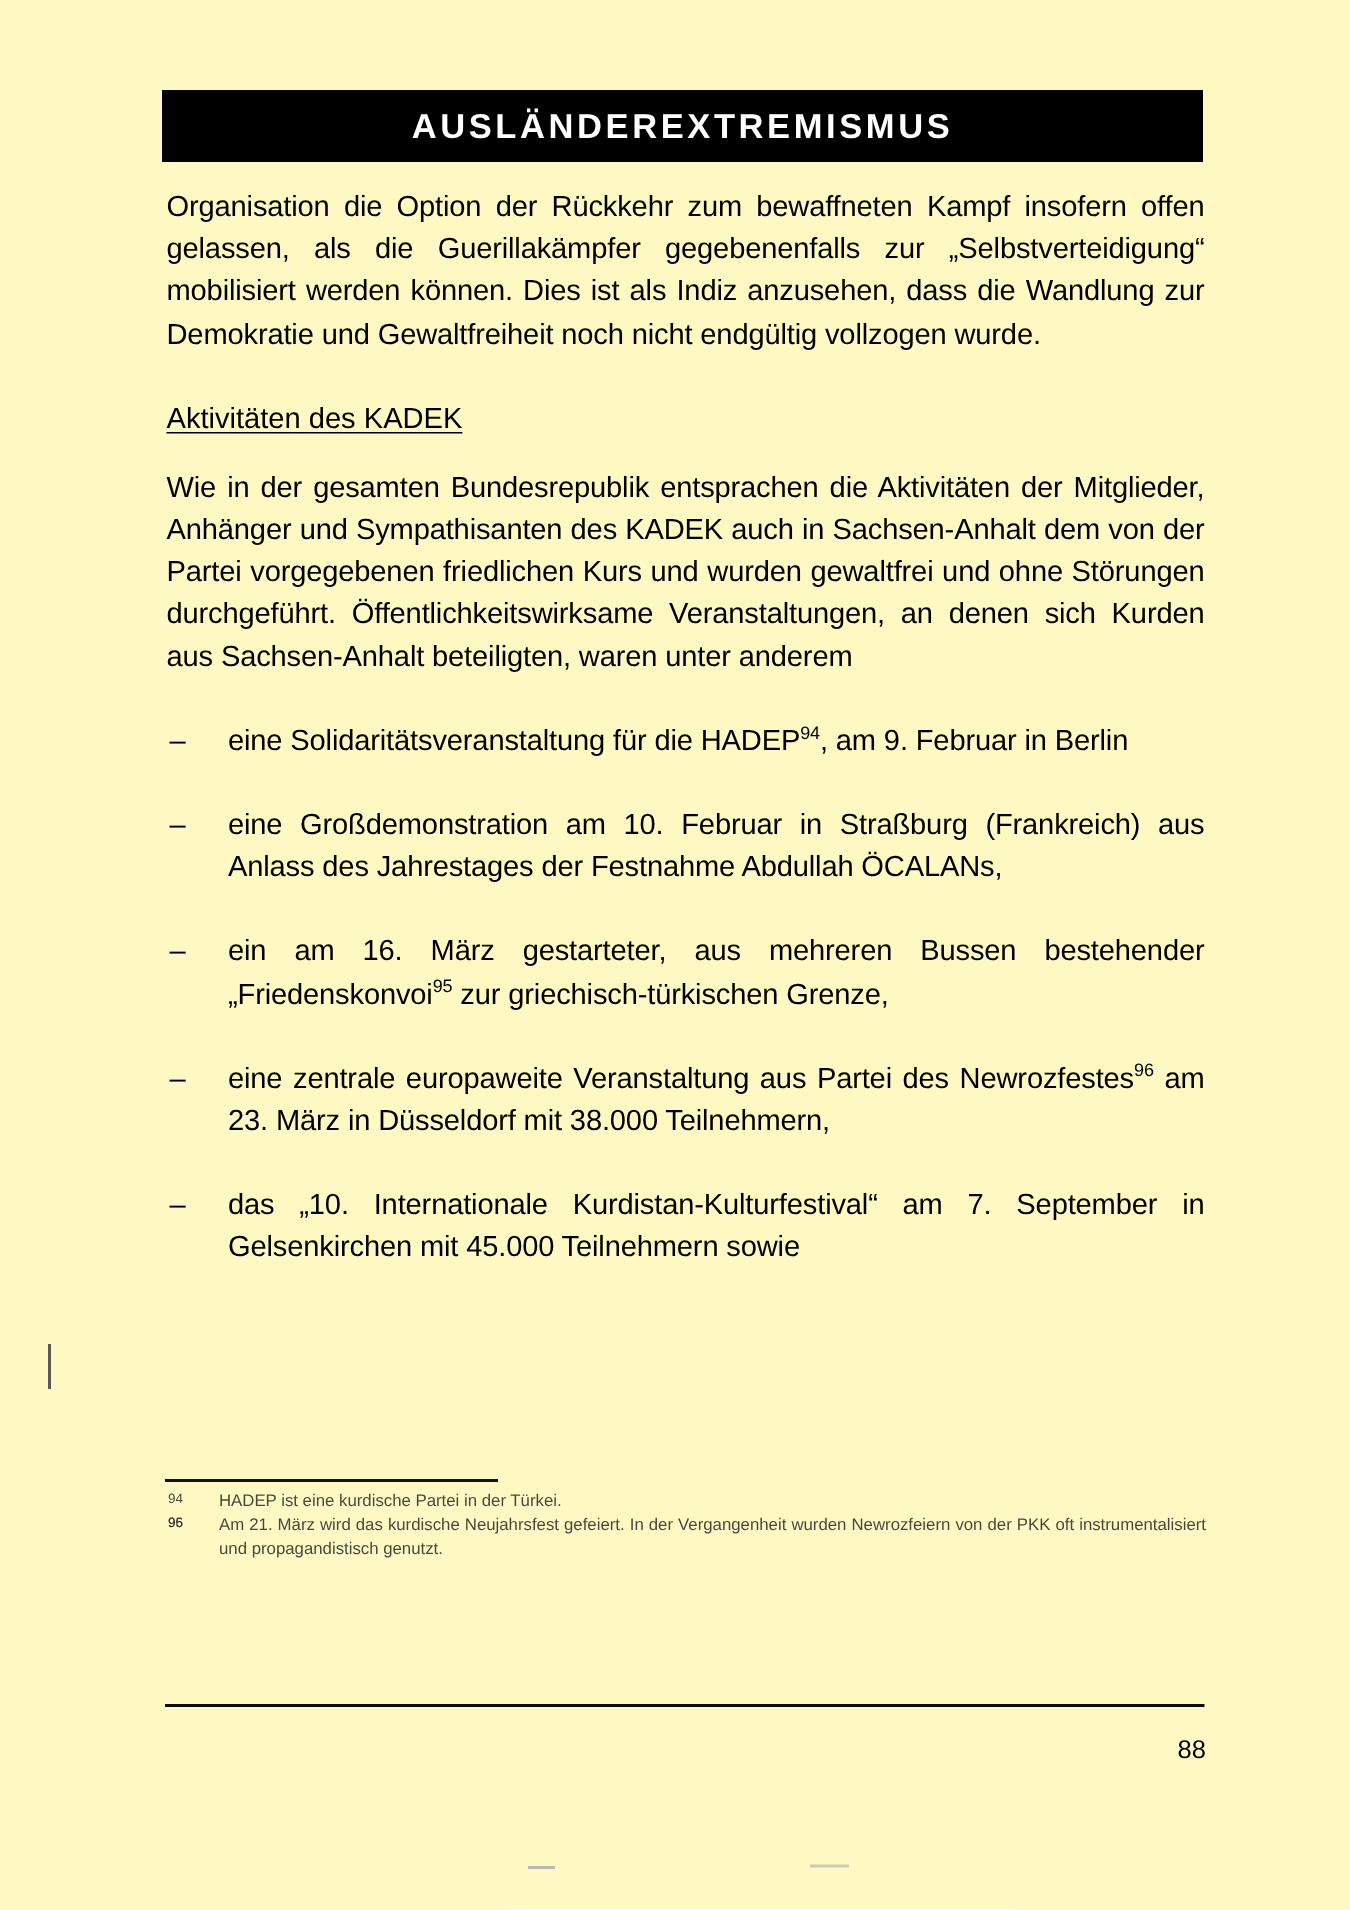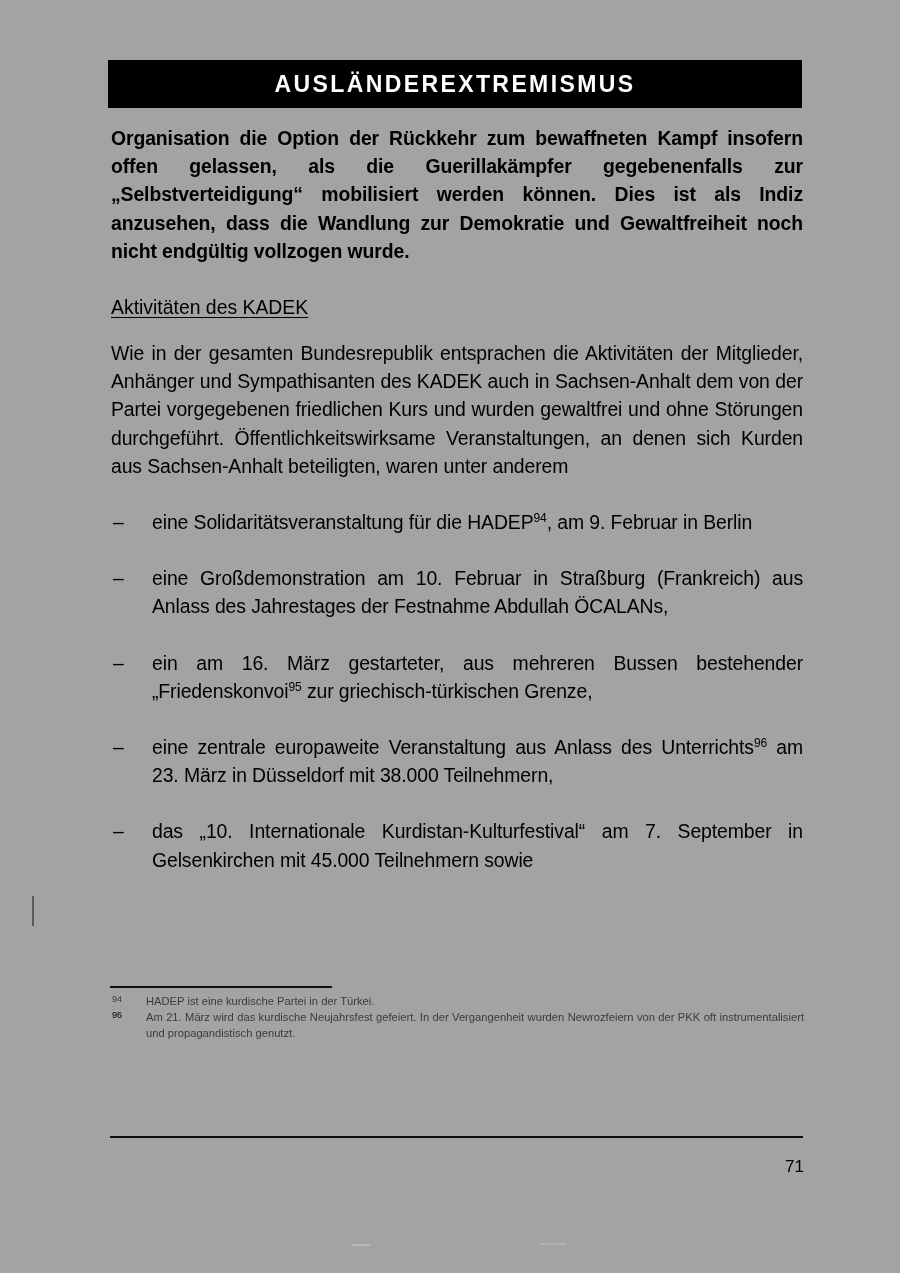--- a/index.html
+++ b/index.html
@@ -12,21 +12,21 @@
     height: 1273px;
     position: relative;
     font-family: "Liberation Sans", sans-serif;
     color: #000000;
     overflow: hidden;
   }
 
   .page {
     position: absolute;
     inset: 0;
-    background: #a3a3a3;
+    background: #fef9c3;
   }
 
   
   .banner {
     position: absolute;
     left: 108px;
     top: 60px;
     width: 694px;
     height: 48px;
     background: #000000;
@@ -54,21 +54,21 @@
   p.body {
     margin: 0;
     font-size: 19.4px;
     line-height: 28.2px;
     text-align: justify;
     text-justify: inter-word;
     font-family: "Liberation Sans", sans-serif;
     letter-spacing: -0.1px;
   }
 
-  .para-intro { margin-bottom: 0; font-weight: bold; }
+  .para-intro { margin-bottom: 0; }
 
   h2.section-heading {
     margin: 28px 0 18px 0;
     font-size: 19.4px;
     line-height: 28px;
     font-weight: normal;
     text-decoration: underline;
     text-underline-offset: 3px;
     font-family: "Liberation Sans", sans-serif;
   }
@@ -203,21 +203,21 @@
         <span class="item-text"><span>eine Großdemonstration am 10. Februar in Straßburg (Frankreich) aus Anlass des Jahrestages der Festnahme Abdullah ÖCALANs,</span><sup></sup><span></span></span>
       </li>
 
       <li>
         <span class="dash">–</span>
         <span class="item-text"><span>ein am 16. März gestarteter, aus mehreren Bussen bestehender „Friedenskonvoi</span><sup>95</sup><span> zur griechisch-türkischen Grenze,</span></span>
       </li>
 
       <li>
         <span class="dash">–</span>
-        <span class="item-text"><span>eine zentrale europaweite Veranstaltung aus Anlass des Unterrichts</span><sup>96</sup><span> am 23. März in Düsseldorf mit 38.000 Teilnehmern,</span></span>
+        <span class="item-text"><span>eine zentrale europaweite Veranstaltung aus Partei des Newrozfestes</span><sup>96</sup><span> am 23. März in Düsseldorf mit 38.000 Teilnehmern,</span></span>
       </li>
 
       <li>
         <span class="dash">–</span>
         <span class="item-text"><span>das „10. Internationale Kurdistan-Kulturfestival“ am 7. September in Gelsenkirchen mit 45.000 Teilnehmern sowie</span><sup></sup><span></span></span>
       </li>
 
     </ul>
   </div>
 
@@ -233,19 +233,19 @@
       <span class="fn-num">95</span>
     </div>
 
     <div class="footnote">
       <span class="fn-num">96</span>
       <span>Am 21. März wird das kurdische Neujahrsfest gefeiert. In der Vergangenheit wurden Newrozfeiern von der PKK oft instrumentalisiert und propagandistisch genutzt.</span>
     </div>
   </div>
 
   <div class="bottom-rule"></div>
-  <div class="page-number">71</div>
+  <div class="page-number">88</div>
 
   <div class="margin-mark"></div>
   <div class="scan-speck speck-a"></div>
   <div class="scan-speck speck-b"></div>
 
 </div>
 
 </body></html>

